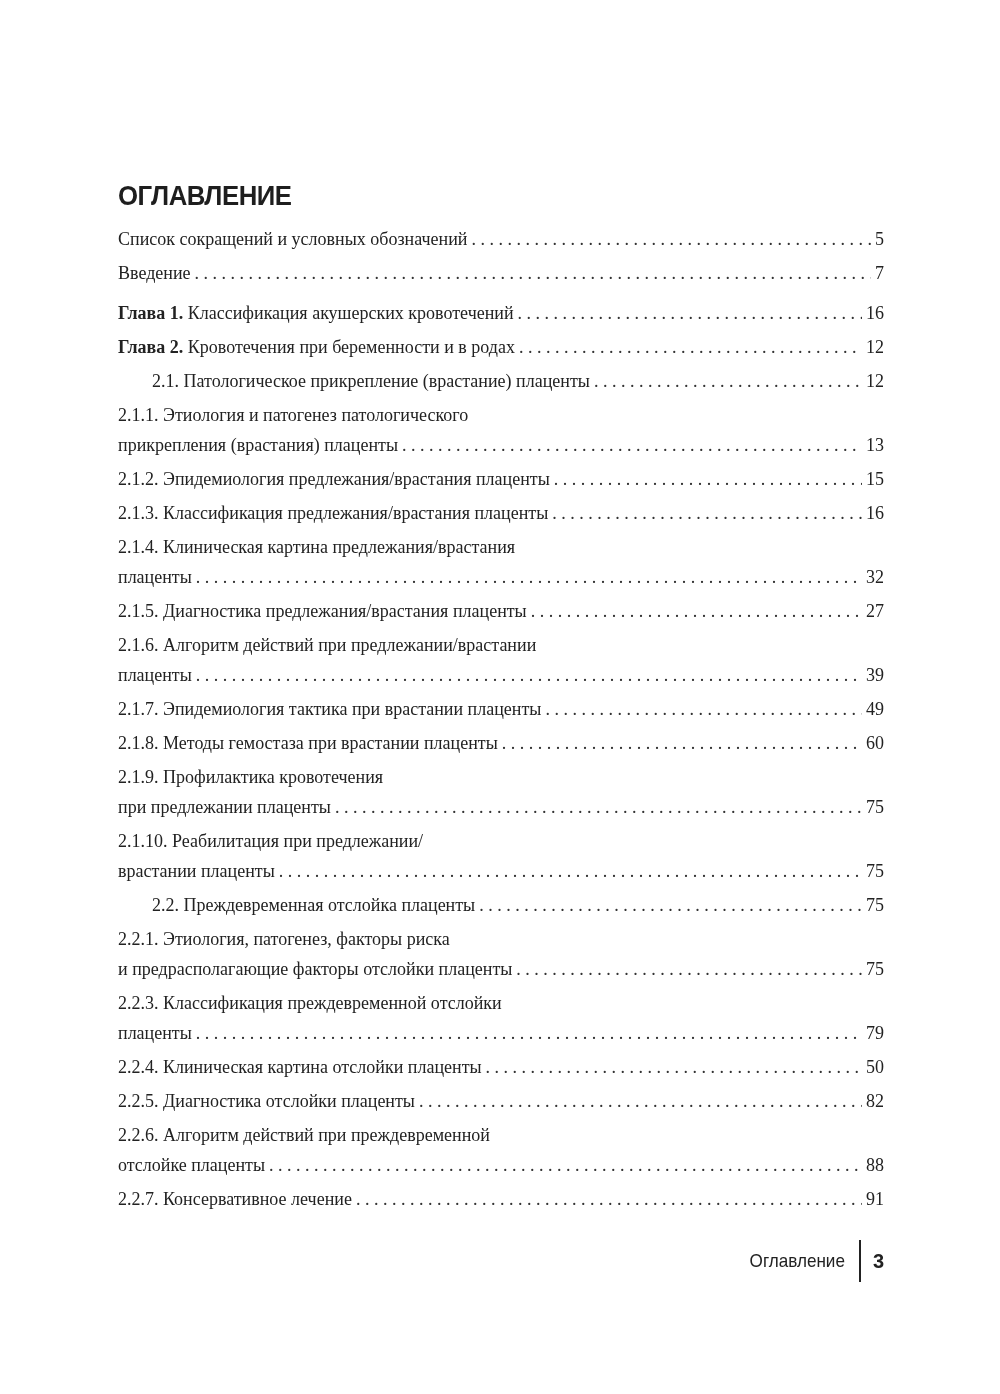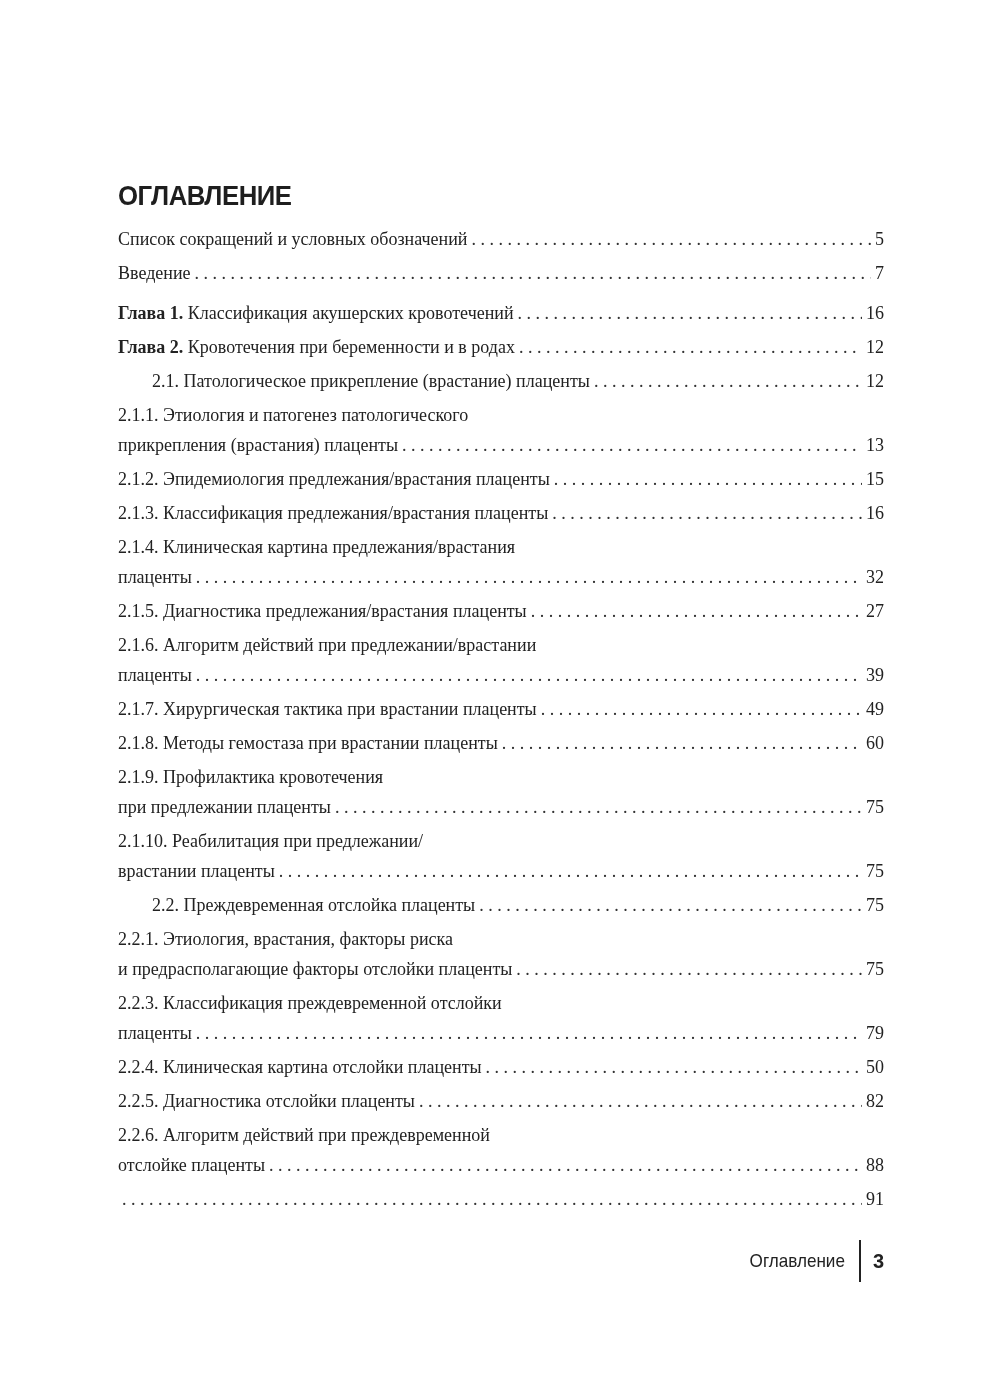--- a/index.html
+++ b/index.html
@@ -129,21 +129,21 @@
         <span class="txt"><span>2.1.6. Алгоритм действий при предлежании/врастании</span></span>
       </div>
       <div class="row">
         <span class="txt"><span>плаценты</span></span>
         <span class="dots"></span>
         <span class="pg">39</span>
       </div>
     </div>
     <div class="entry lvl3 gap">
       <div class="row">
-        <span class="txt"><span>2.1.7. Хирургическая тактика при врастании плаценты</span></span>
+        <span class="txt"><span>2.1.7. Эпидемиология тактика при врастании плаценты</span></span>
         <span class="dots"></span>
         <span class="pg">49</span>
       </div>
     </div>
     <div class="entry lvl3 gap">
       <div class="row">
         <span class="txt"><span>2.1.8. Методы гемостаза при врастании плаценты</span></span>
         <span class="dots"></span>
         <span class="pg">60</span>
       </div>
@@ -170,21 +170,21 @@
     </div>
     <div class="entry lvl2 gap">
       <div class="row">
         <span class="txt"><span>2.2. Преждевременная отслойка плаценты</span></span>
         <span class="dots"></span>
         <span class="pg">75</span>
       </div>
     </div>
     <div class="entry lvl3 gap">
       <div class="row">
-        <span class="txt"><span>2.2.1. Этиология, врастания, факторы риска</span></span>
+        <span class="txt"><span>2.2.1. Этиология, патогенез, факторы риска</span></span>
       </div>
       <div class="row">
         <span class="txt"><span>и предрасполагающие факторы отслойки плаценты</span></span>
         <span class="dots"></span>
         <span class="pg">75</span>
       </div>
     </div>
     <div class="entry lvl3 gap">
       <div class="row">
         <span class="txt"><span>2.2.3. Классификация преждевременной отслойки</span></span>
@@ -214,20 +214,21 @@
         <span class="txt"><span>2.2.6. Алгоритм действий при преждевременной</span></span>
       </div>
       <div class="row">
         <span class="txt"><span>отслойке плаценты</span></span>
         <span class="dots"></span>
         <span class="pg">88</span>
       </div>
     </div>
     <div class="entry lvl3 gap">
       <div class="row">
+        <span class="txt"><span>2.2.7. Консервативное лечение</span></span>
         <span class="dots"></span>
         <span class="pg">91</span>
       </div>
     </div>
   </div>
 
 <div class="footer">
   <span class="label">Оглавление</span>
   <span class="bar"></span>
   <span class="num">3</span>

